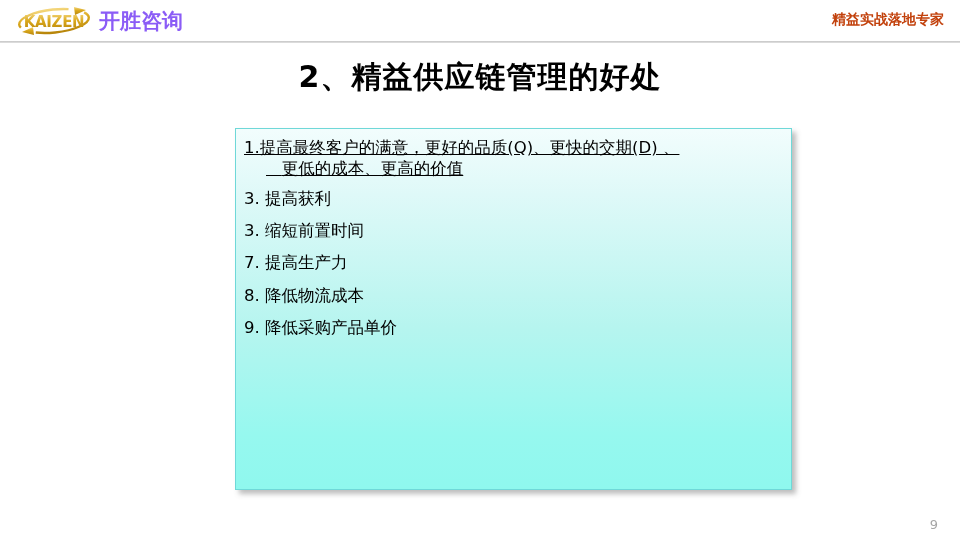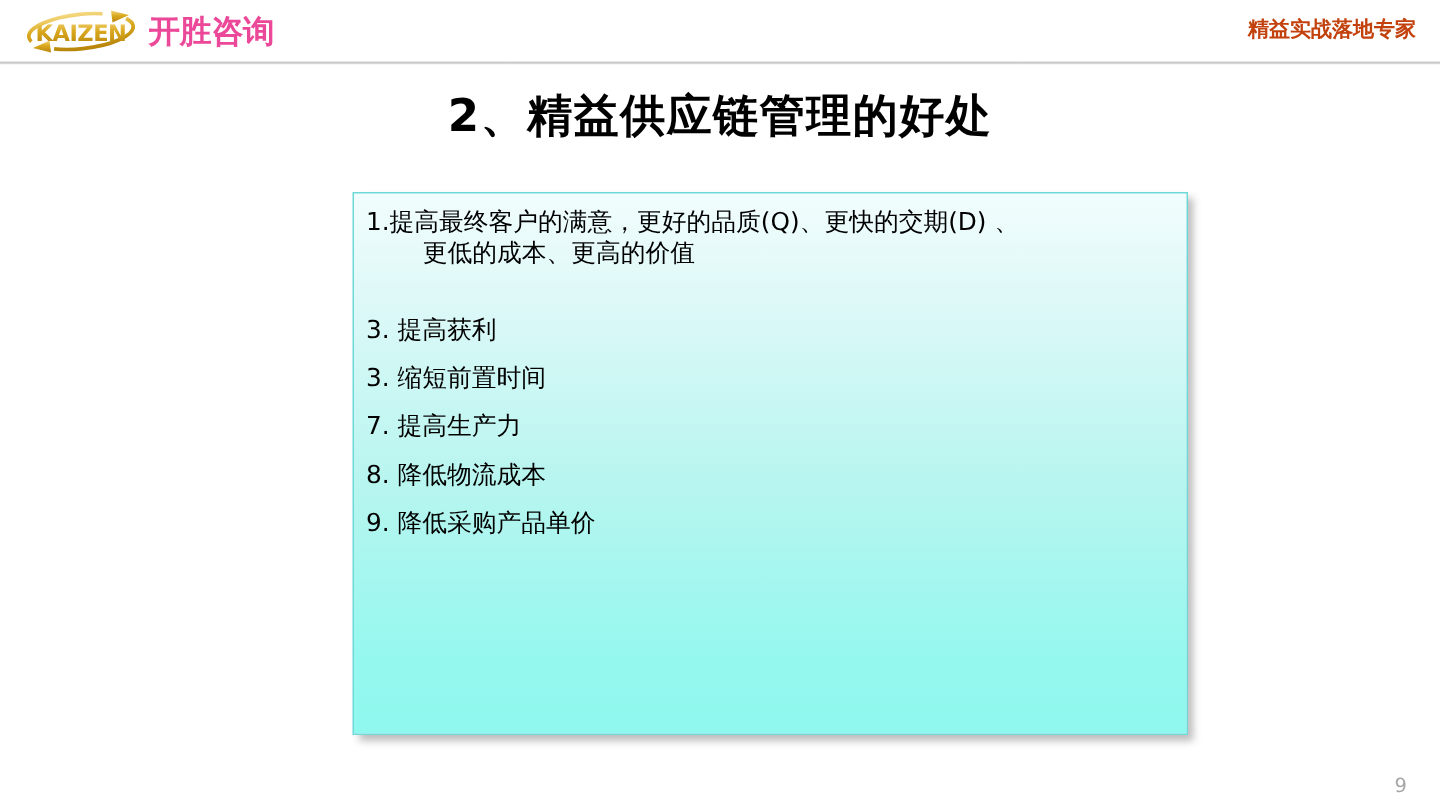--- a/index.html
+++ b/index.html
@@ -45,21 +45,21 @@
     height: 32px;
   }
   .logo-mark svg {
     display: block;
   }
   .logo-cn {
     margin-left: 5px;
     font-family: Liberation Serif, serif;
     font-size: 21px;
     font-weight: bold;
-    color: #ec4899;
+    color: #8b5cf6;
     letter-spacing: 0px;
     line-height: 1;
     white-space: nowrap;
   }
   .header-tagline {
     position: absolute;
     right: 16px;
     top: 11px;
     font-size: 14px;
     font-weight: bold;
@@ -102,23 +102,24 @@
   .bullet-item {
     font-size: 16.5px;
     color: #000000;
     line-height: 1.28;
     margin: 0 0 11px 0;
     padding-left: 18px;
     text-indent: -18px;
     white-space: pre-wrap;
   }
   .bullet-item.first-item {
-    margin-bottom: 30px;
+    margin-bottom: 9px;
     padding-left: 22px;
     text-indent: -22px;
+    text-decoration: underline;
   }
 
   
   .page-number {
     position: absolute;
     right: 22px;
     bottom: 8px;
     font-size: 13px;
     color: #a6a6a6;
   }

